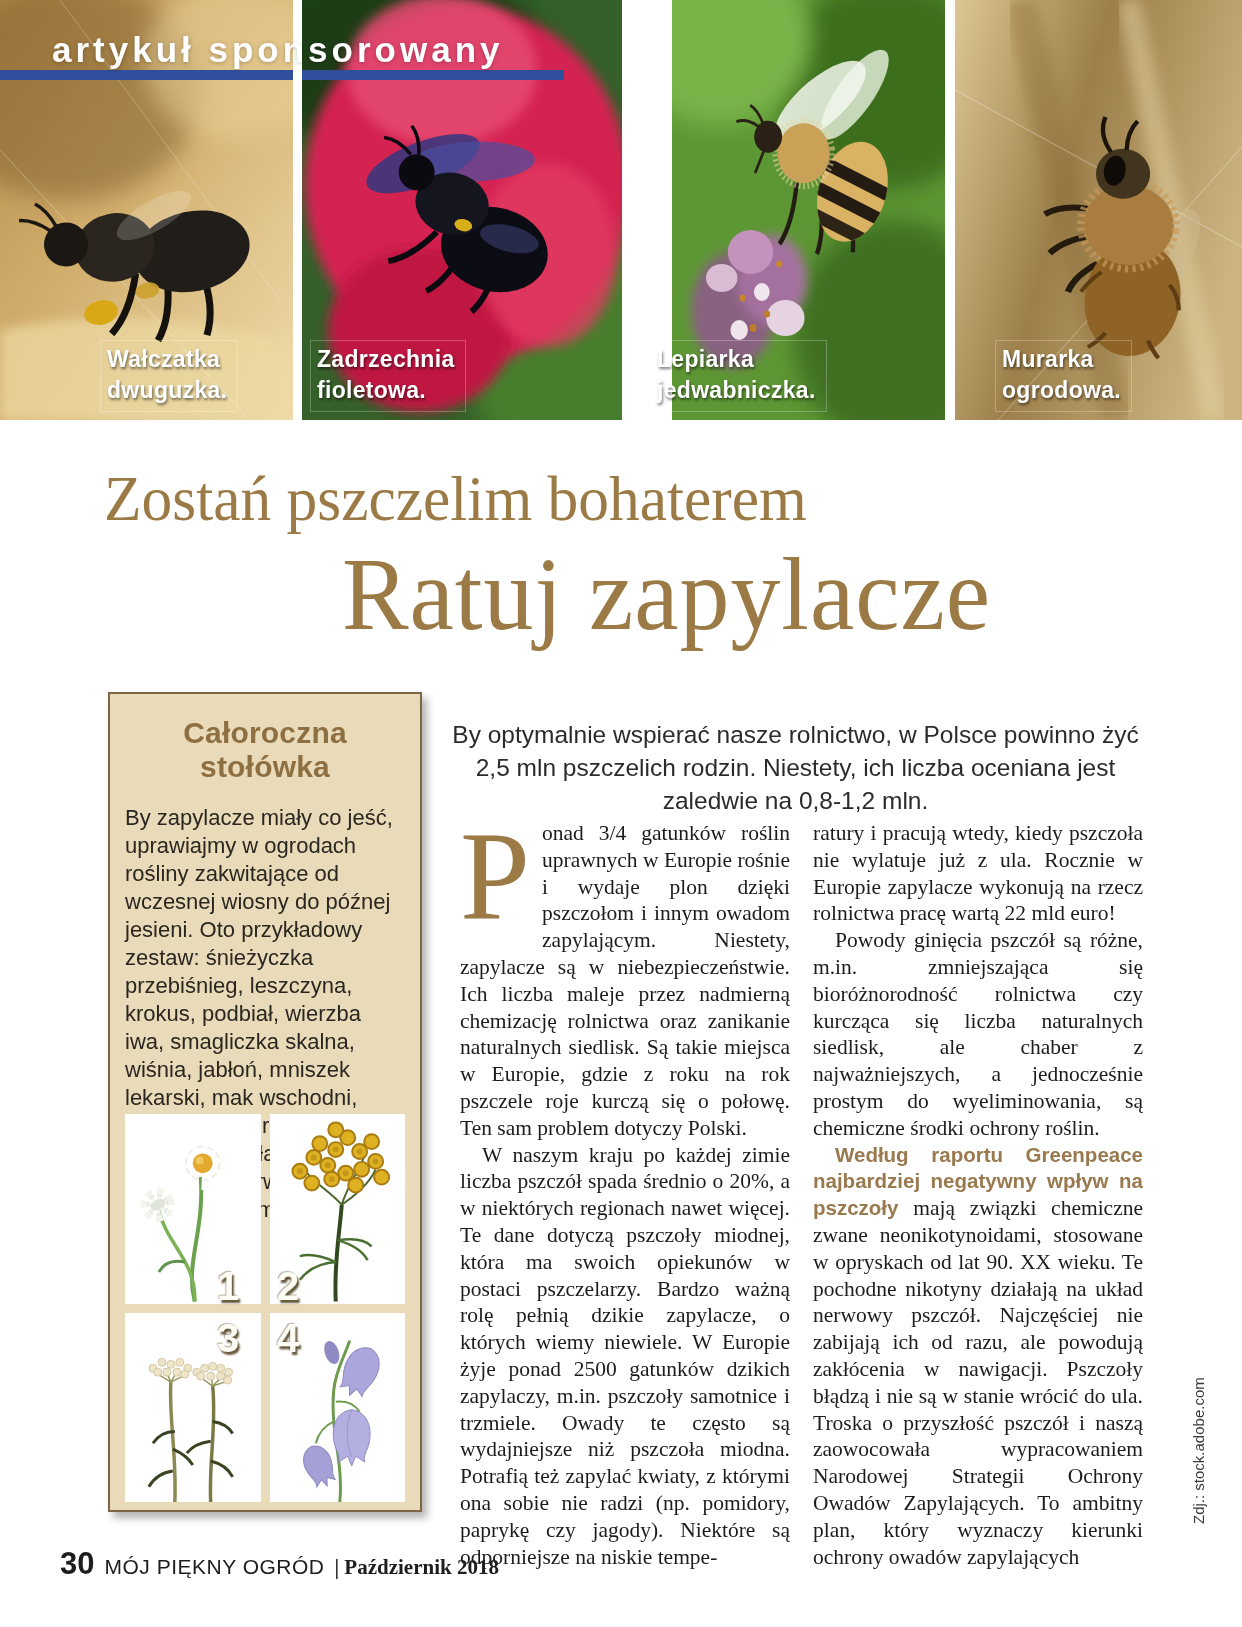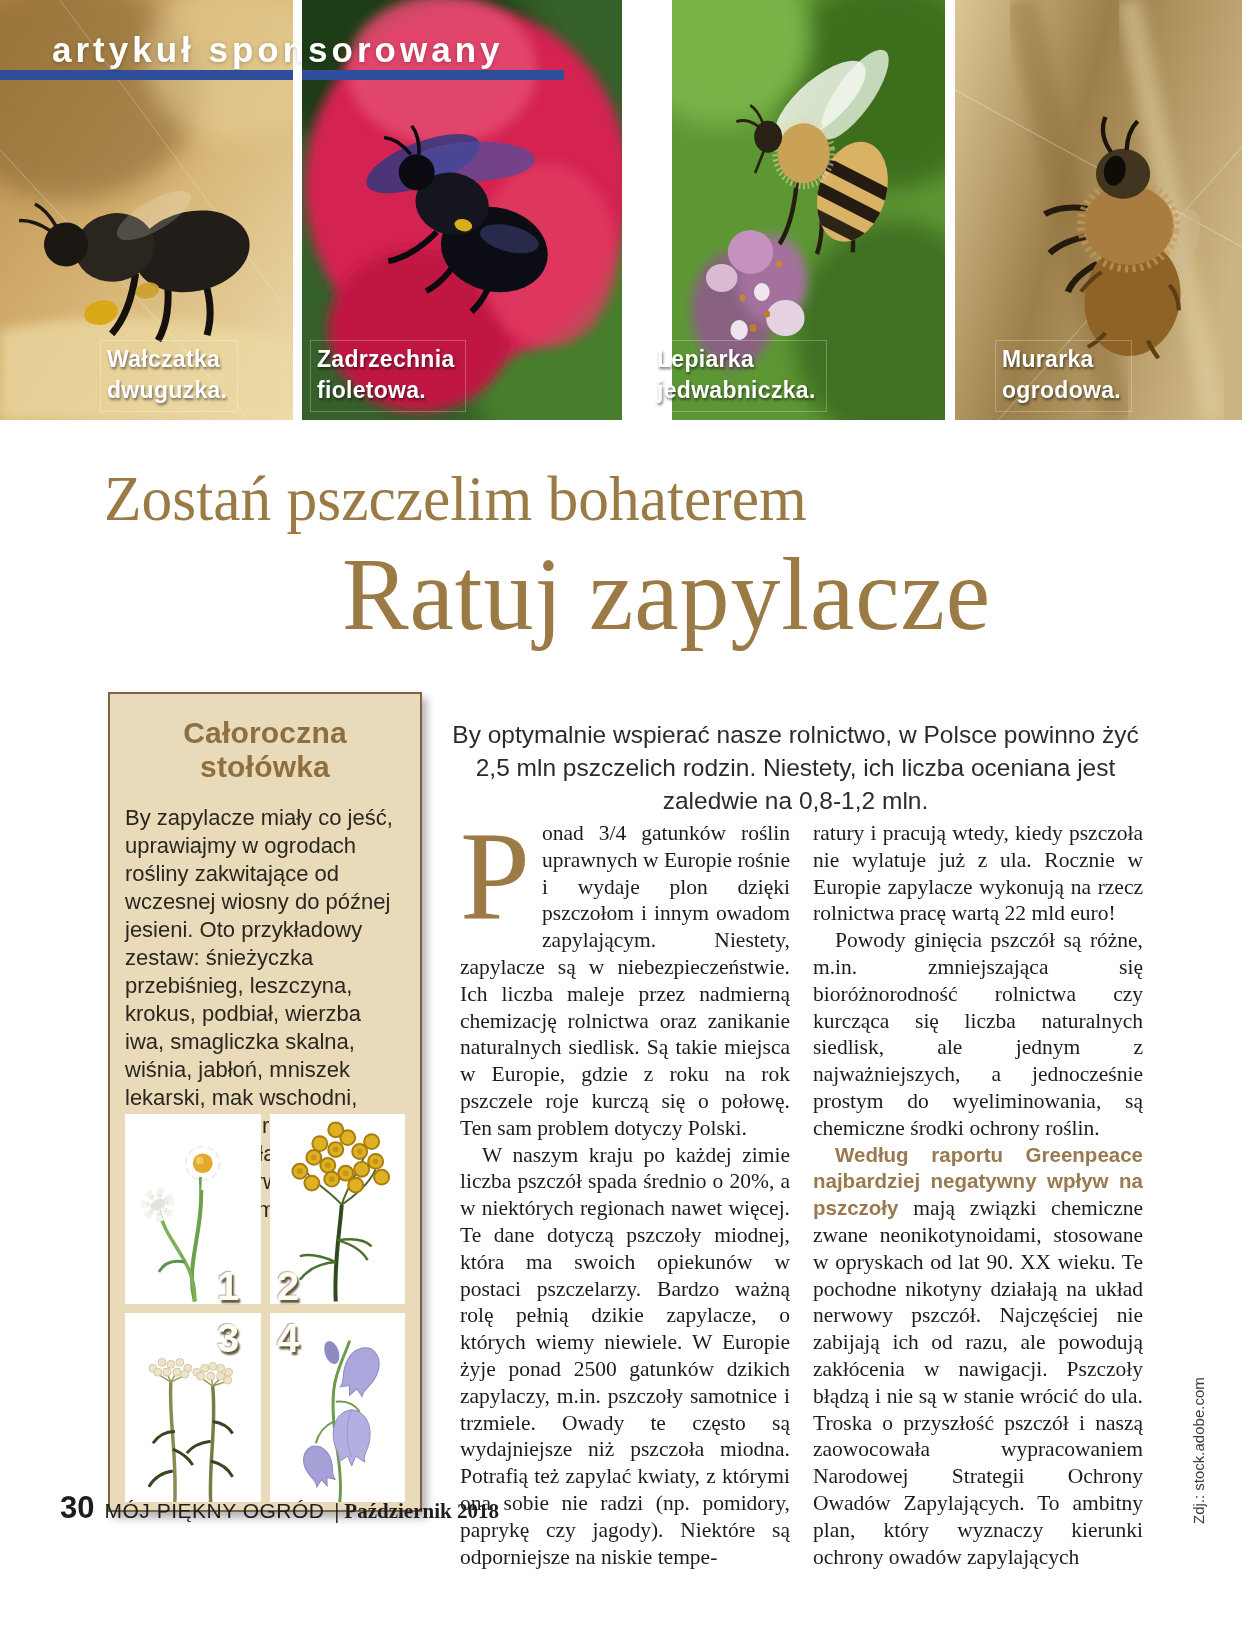--- a/index.html
+++ b/index.html
@@ -68,21 +68,21 @@
   .col2{left:813px;}
   .col p{margin:0;}
   .col p.indent{text-indent:22px;}
   .dropcap{float:left;font-size:126px;line-height:98px;padding:8px 12px 2px 0;
            color:var(--title-brown);font-family:"Liberation Serif",serif;}
   .hl{font-family:"Liberation Sans",sans-serif;font-weight:700;color:var(--highlight-brown);
            font-size:20.5px;}
   
   .credit{position:absolute;left:1190px;top:1524px;width:132px;font-size:15px;color:#3a3a3a;
            transform:rotate(-90deg);transform-origin:0 0;white-space:nowrap;}
-  .footer{position:absolute;left:60px;top:1490px;display:flex;align-items:baseline;
+  .footer{position:absolute;left:60px;top:1546px;display:flex;align-items:baseline;
            gap:10px;color:#1d1d1b;}
   .footer .pn{font-size:31px;font-weight:700;}
   .footer .mag{font-size:21px;font-weight:400;letter-spacing:.5px;}
   .footer .issue{font-size:21px;font-weight:700;font-family:Liberation Serif, serif;}
 </style>
 </head>
 <body>
 
 <div class="page">
 
@@ -342,21 +342,21 @@
       <span class="plant-num num4">4</span>
     </div>
   </aside>
 
   <div class="col col1" lang="pl">
       <p><span class="dropcap">P</span><span>onad 3/4 gatunków roślin uprawnych w Europie rośnie i wydaje plon dzięki pszczołom i innym owadom zapylającym. Niestety, zapylacze są w niebezpieczeństwie. Ich liczba maleje przez nadmierną chemizację rolnictwa oraz zanikanie naturalnych siedlisk. Są takie miejsca w Europie, gdzie z roku na rok pszczele roje kurczą się o połowę. Ten sam problem dotyczy Polski.</span></p>
       <p class="indent"><span>W naszym kraju po każdej zimie liczba pszczół spada średnio o 20%, a w niektórych regionach nawet więcej. Te dane dotyczą pszczoły miodnej, która ma swoich opiekunów w postaci pszczelarzy. Bardzo ważną rolę pełnią dzikie zapylacze, o których wiemy niewiele. W Europie żyje ponad 2500 gatunków dzikich zapylaczy, m.in. pszczoły samotnice i trzmiele. Owady te często są wydajniejsze niż pszczoła miodna. Potrafią też zapylać kwiaty, z którymi ona sobie nie radzi (np. pomidory, paprykę czy jagody). Niektóre są odporniejsze na niskie tempe-</span></p>
     </div>
   <div class="col col2" lang="pl">
       <p><span>ratury i pracują wtedy, kiedy pszczoła nie wylatuje już z ula. Rocznie w Europie zapylacze wykonują na rzecz rolnictwa pracę wartą 22 mld euro!</span></p>
-      <p class="indent"><span>Powody ginięcia pszczół są różne, m.in. zmniejszająca się bioróżnorodność rolnictwa czy kurcząca się liczba naturalnych siedlisk, ale jednym z najważniejszych, a jednocześnie prostym do wyeliminowania, są chemiczne środki ochrony roślin.</span></p>
+      <p class="indent"><span>Powody ginięcia pszczół są różne, m.in. zmniejszająca się bioróżnorodność rolnictwa czy kurcząca się liczba naturalnych siedlisk, ale chaber z najważniejszych, a jednocześnie prostym do wyeliminowania, są chemiczne środki ochrony roślin.</span></p>
       <p class="indent"><span class="hl">Według raportu Greenpeace najbardziej negatywny wpływ na pszczoły </span><span>mają związki chemiczne zwane neonikotynoidami, stosowane w opryskach od lat 90. XX wieku. Te pochodne nikotyny działają na układ nerwowy pszczół. Najczęściej nie zabijają ich od razu, ale powodują zakłócenia w nawigacji. Pszczoły błądzą i nie są w stanie wrócić do ula. Troska o przyszłość pszczół i naszą zaowocowała wypracowaniem Narodowej Strategii Ochrony Owadów Zapylających. To ambitny plan, który wyznaczy kierunki ochrony owadów zapylających</span></p>
     </div>
 
   <div class="credit">Zdj.: stock.adobe.com</div>
   <footer class="footer">
     <span class="pn">30</span>
     <span class="mag">MÓJ PIĘKNY OGRÓD</span>
     <span class="issue">| Październik 2018</span>
   </footer>
 

